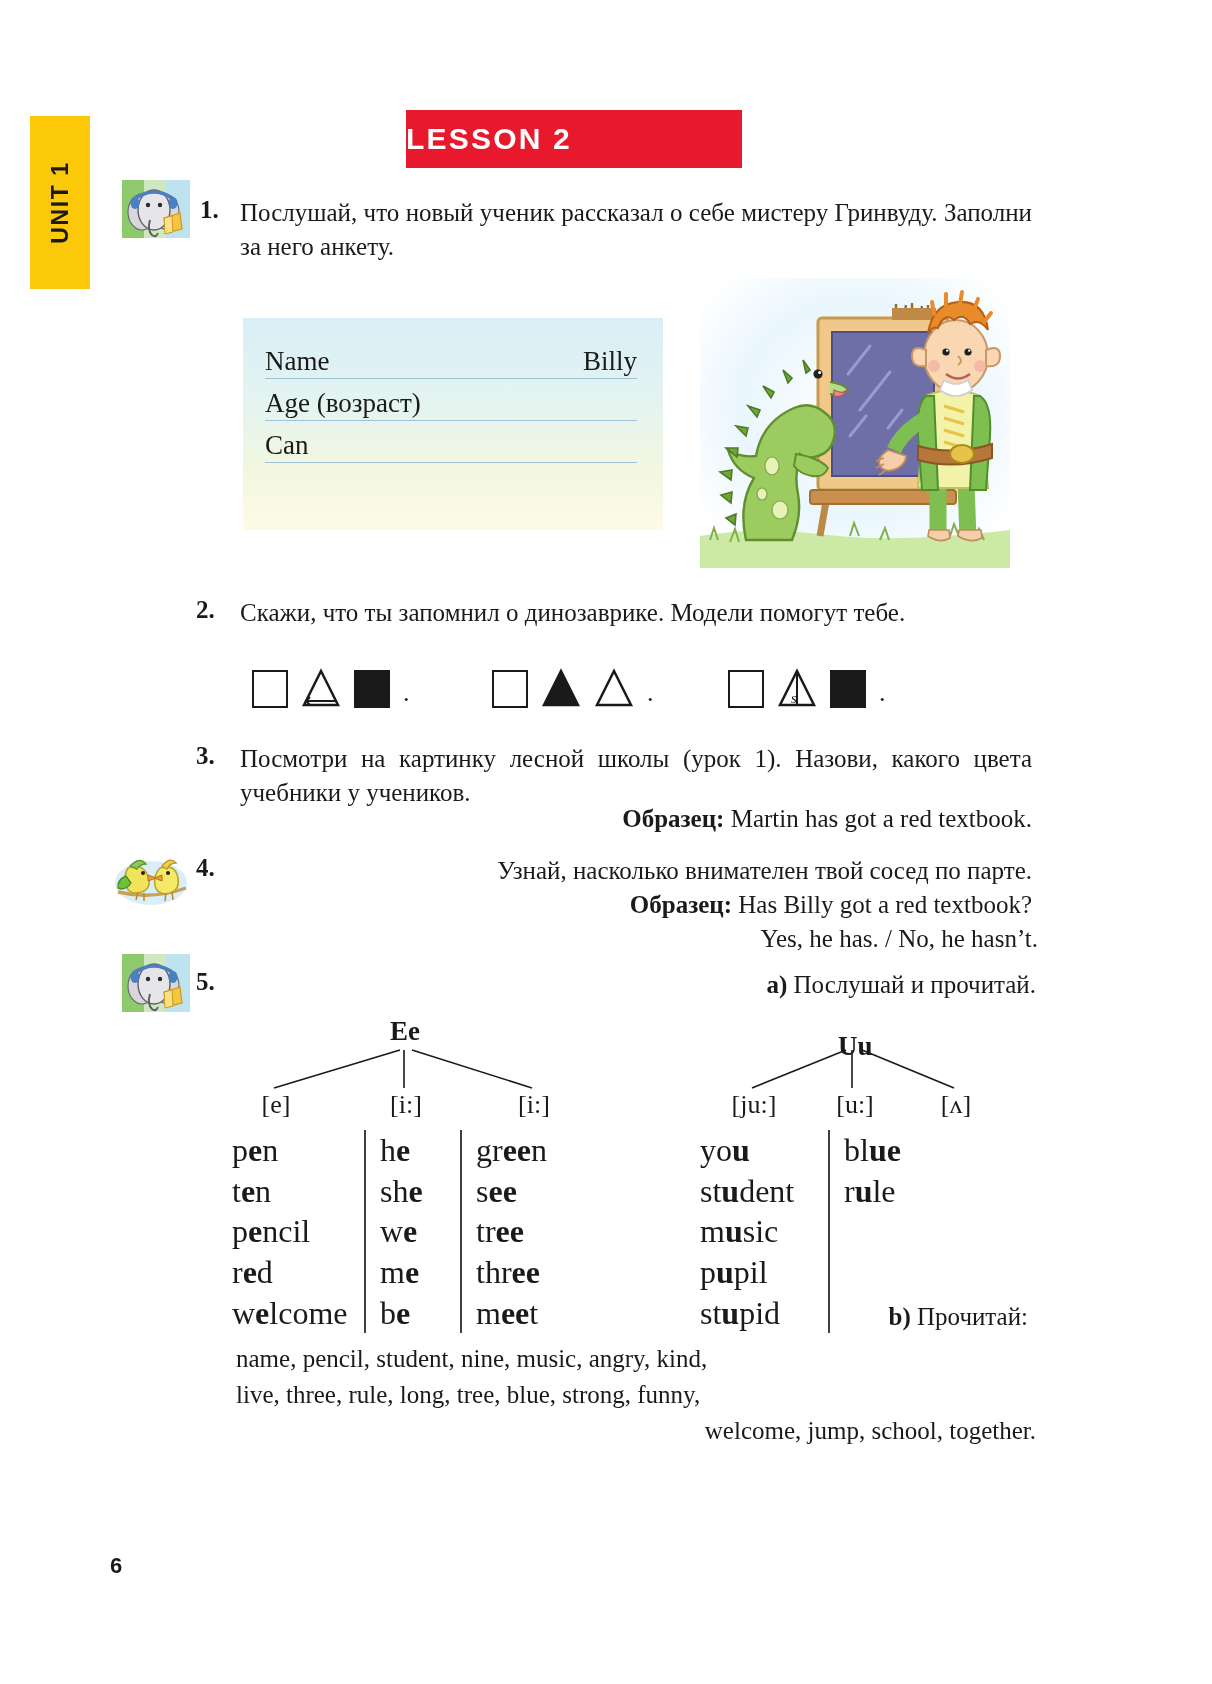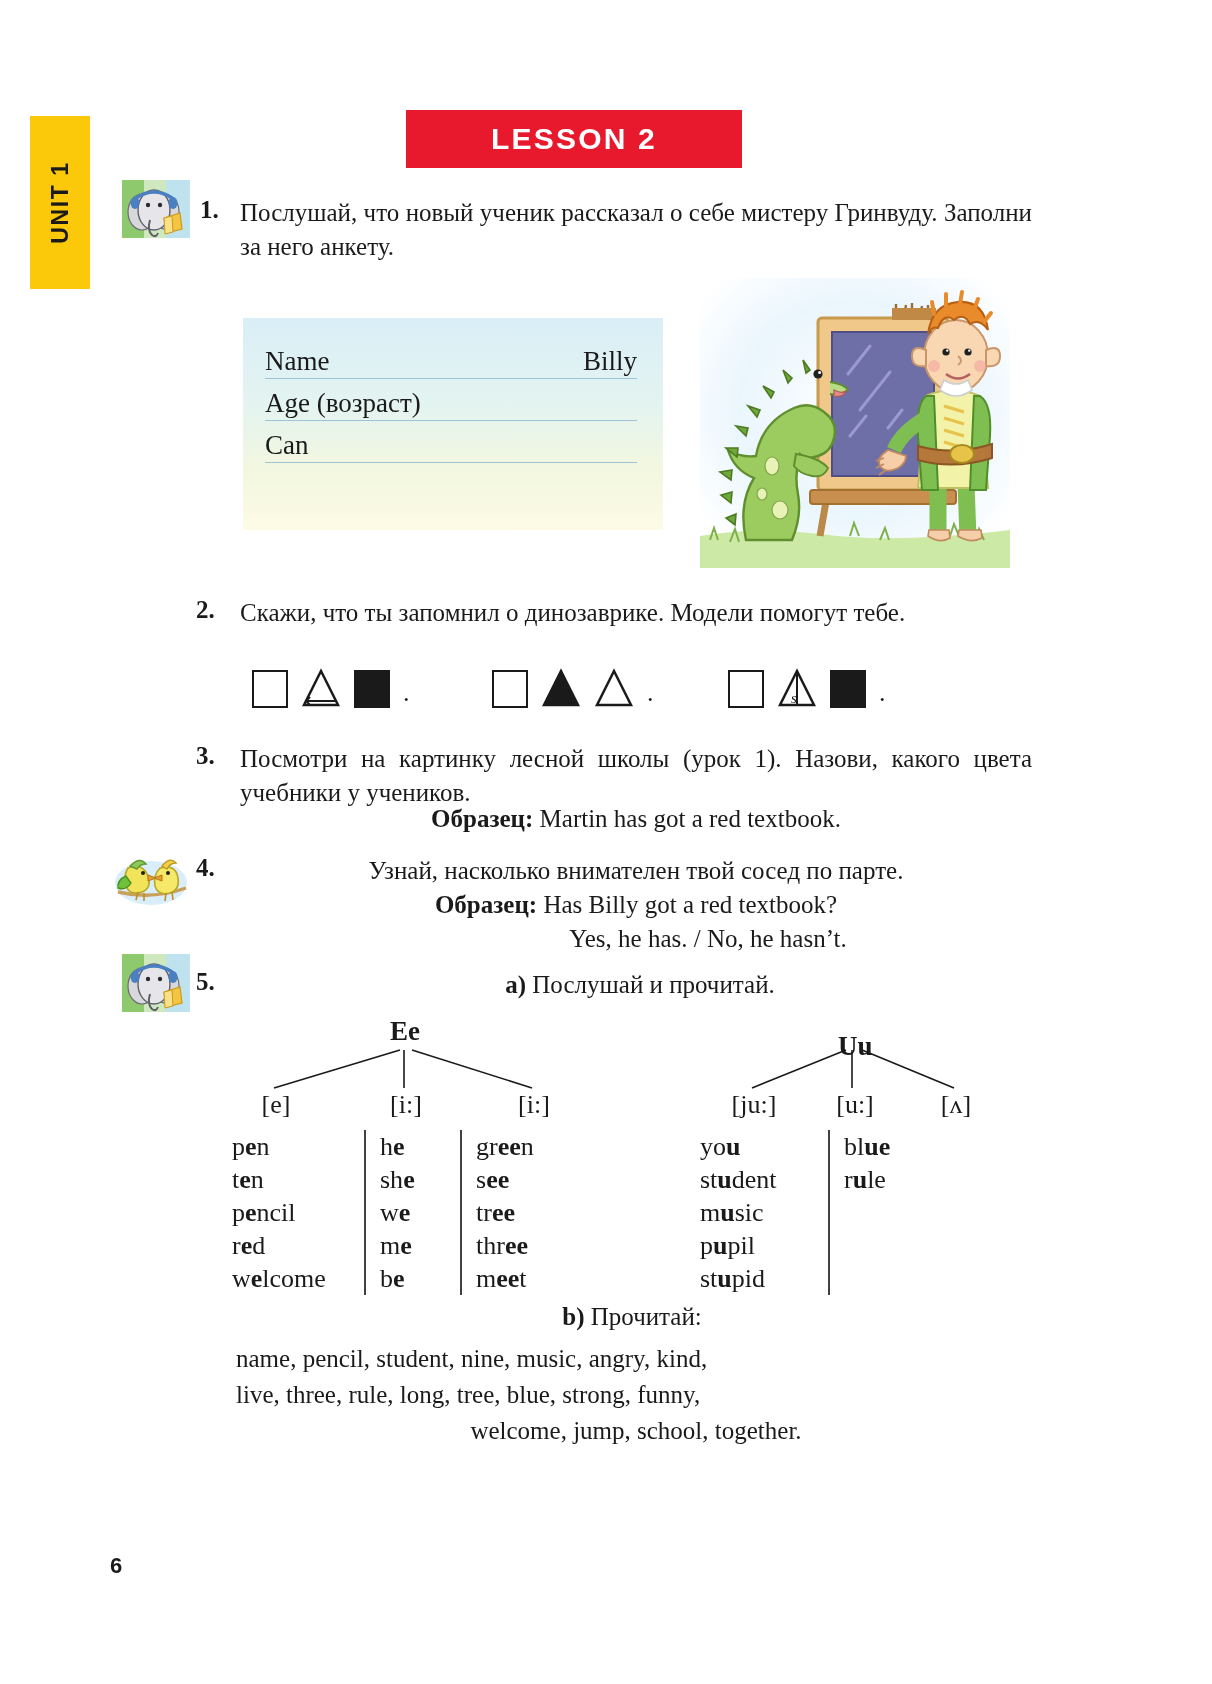--- a/index.html
+++ b/index.html
@@ -27,39 +27,39 @@
     font-weight:bold; font-size:23px;
     letter-spacing:1.6px;
     color:#1a1a1a;
   }
 
   
   .lesson-banner{
     position:absolute; left:406px; top:110px;
     width:336px; height:58px;
     background:#e8192c;
-    display:flex; align-items:center; justify-content:center;
+    display:flex; align-items:center; 
   }
   .lesson-banner-label{
     font-family:"Liberation Sans", sans-serif;
     font-weight:bold; font-size:30px;
     letter-spacing:2.2px; color:#ffffff;
   }
   .ex-num{
     position:absolute;
     font-weight:bold; font-size:25px;
     font-family:"Liberation Serif", serif;
   }
   .ex-body{
     position:absolute;
     font-size:25px; line-height:1.37;
     text-align:justify;
     font-family:"Liberation Serif", serif;
   }
-  .ex-body.nojust{ text-align:center; }
+  .ex-body.nojust{ text-align:right; }
   b.lbl{ font-weight:bold; }
 
   
   .icon-box{ position:absolute; }
 
   
   .form-card{
     position:absolute; left:243px; top:318px;
     width:420px; height:212px;
     background:linear-gradient(180deg,#d9eef7 0%,#e4f4f0 42%,#f3f7df 72%,#fdfbe6 100%);
@@ -93,21 +93,21 @@
     font-family:"Liberation Serif", serif;
   }
   .tree-svg{ position:absolute; left:0; top:0; }
   .phon{
     font-size:26px;
     font-family:"Liberation Serif", serif;
     text-align:center;
   }
   .words-wrap{ position:absolute; display:flex; }
   .wcol{
-    font-size:26px; line-height:1.27;
+    font-size:32px; line-height:1.27;
     font-family:"Liberation Serif", serif;
     padding:0 0 0 14px;
   }
   .wcol.first{ padding-left:0; }
   .wcol.sep{ border-left:2px solid #404040; }
   .wcol div{ white-space:nowrap; }
 
   
   .page-num{
     position:absolute; left:110px; top:1553px;

